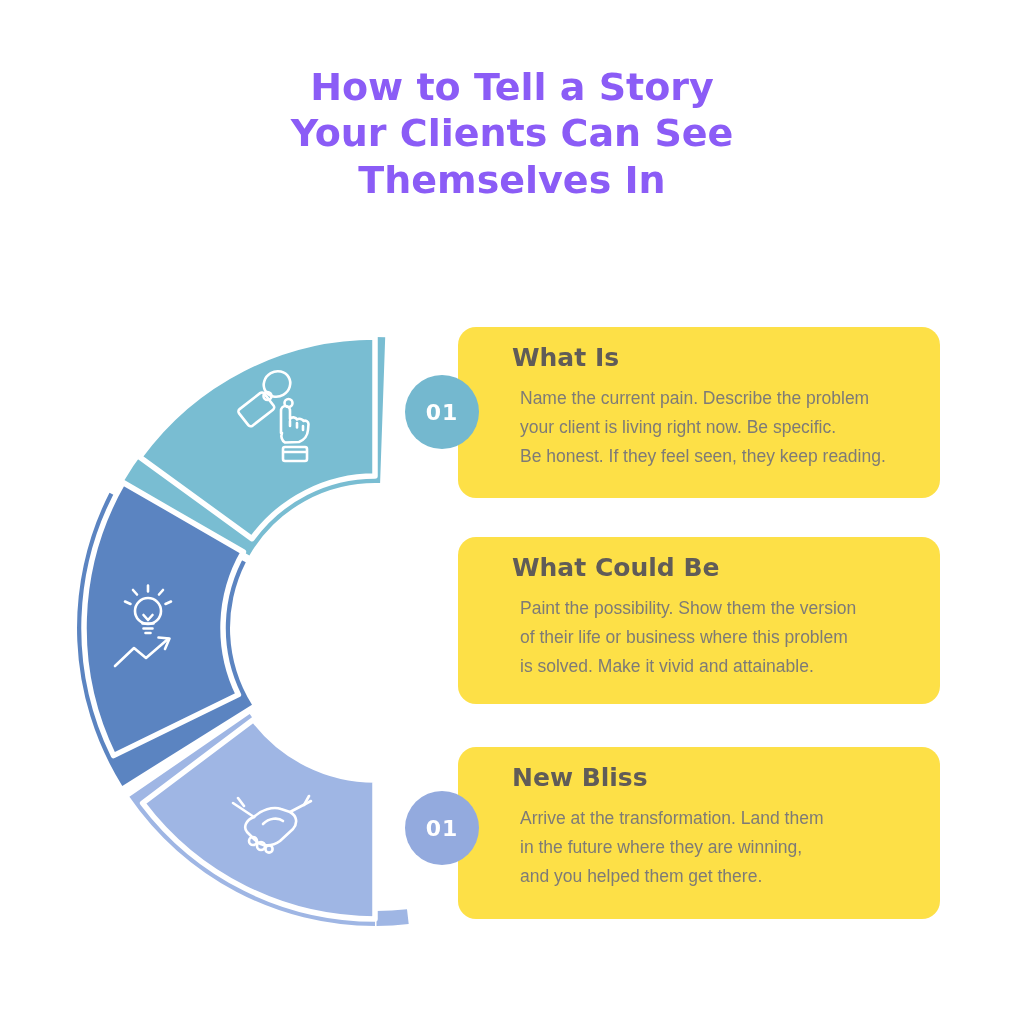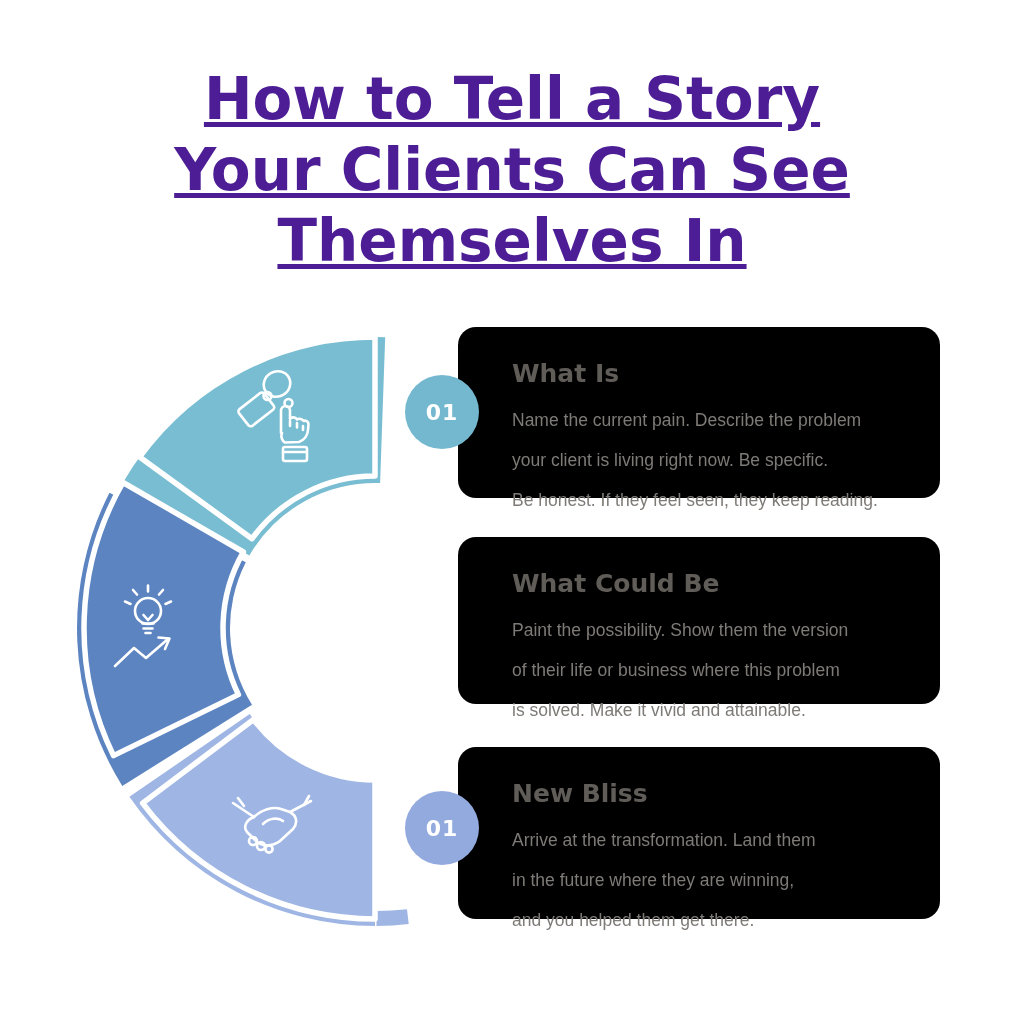--- a/index.html
+++ b/index.html
@@ -6,47 +6,46 @@
   body{
     width:1024px;height:1024px;position:relative;overflow:hidden;
     background:#ffffff;
     font-family:"DejaVu Sans",sans-serif;
   }
   .stage{position:absolute;inset:0;width:1024px;height:1024px;}
 
   .title{
     position:absolute;top:64px;left:0;width:1024px;
     text-align:center;
-    font-size:58px;line-height:1.22;font-weight:bold;
-    color:#4c1d95;letter-spacing:0px;
+    font-size:38px;line-height:1.22;font-weight:bold;
+    color:#8b5cf6;letter-spacing:0px;
     white-space:pre-line;
-    text-decoration:underline;
   }
 
   .diagram-svg{position:absolute;left:0;top:0;width:1024px;height:1024px;}
 
   .card{
     position:absolute;left:458px;width:482px;
-    background:#000000;border-radius:18px;
+    background:#fde047;border-radius:18px;
     box-sizing:border-box;
-    padding:32px 24px 20px 54px;
+    padding:16px 24px 20px 54px;
   }
   .card.c1{top:327px;height:171px;}
   .card.c2{top:537px;height:167px;}
   .card.c3{top:747px;height:172px;}
 
   .card h2{
     margin:0 0 12px 0;
     font-size:25px;font-weight:bold;color:#605c58;
     font-family:"DejaVu Sans",sans-serif;
   }
   .card p{
-    margin:0;
+    margin:8px;
     font-family:"Liberation Sans",sans-serif;
-    font-size:17.5px;line-height:40px;color:#7e7b77;
+    font-size:17.5px;line-height:29px;color:#7e7b77;
     white-space:pre-line;
   }
 
   .badge{
     position:absolute;left:405px;width:74px;height:74px;
     border-radius:50%;
     display:flex;align-items:center;justify-content:center;
     color:#ffffff;font-weight:bold;font-size:22px;letter-spacing:1px;
     font-family:"DejaVu Sans",sans-serif;
   }

